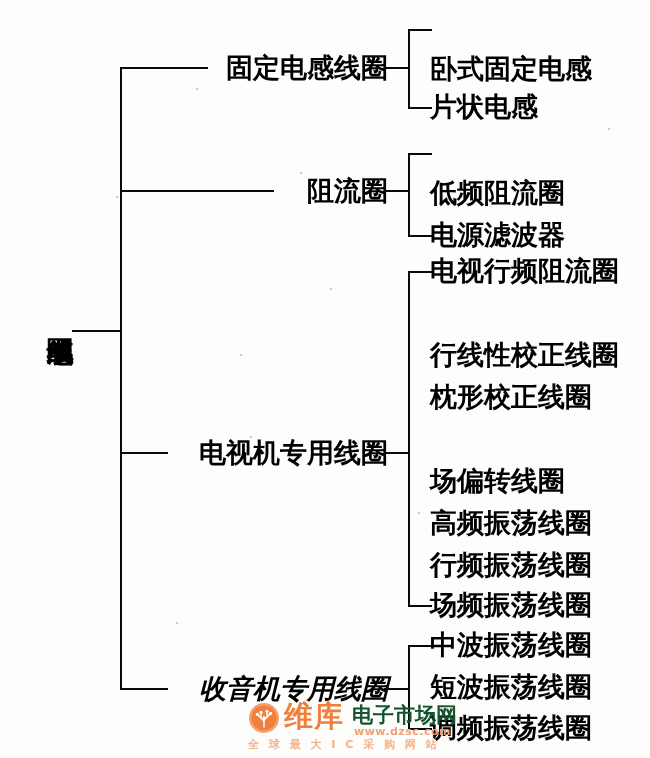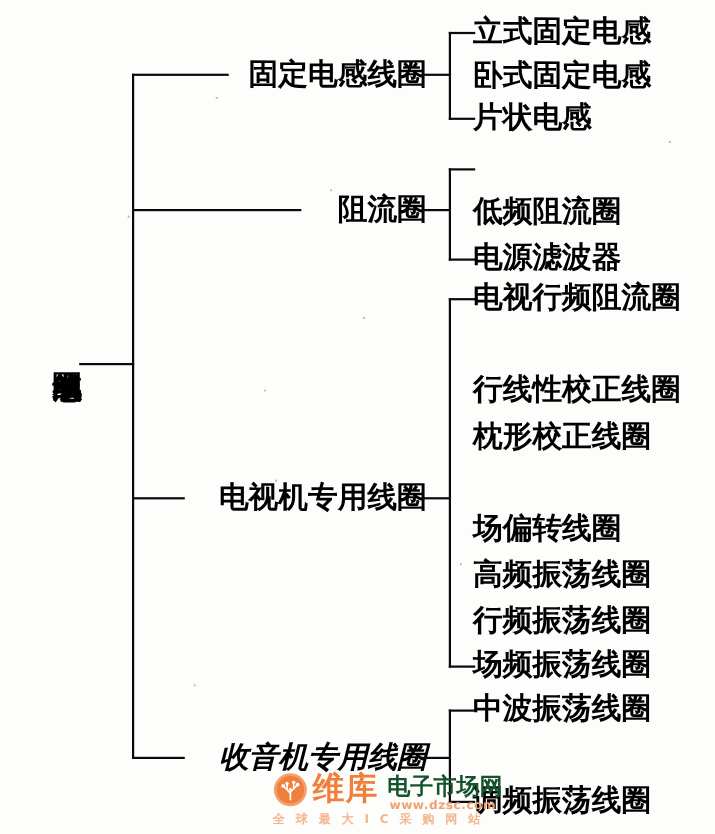--- a/index.html
+++ b/index.html
@@ -156,21 +156,20 @@
   <div class="line h" style="left:72px; top:330px; width:50px;"></div>
 
   <div class="line v" style="left:120px; top:67px; height:623px;"></div>
 
   <div class="line h" style="left:120px; top:67px; width:88px;"></div>
   <div class="cat-label" style="top:54px;">固定电感线圈</div>
   <div class="line h" style="left:384px; top:67px; width:26px;"></div>
   <div class="line v" style="left:408px; top:29px; height:80px;"></div>
 
   <div class="line h" style="left:408px; top:29px; width:24px;"></div>
-  <div class="leaf-label" style="top:15px;">立式固定电感</div>
 
   <div class="leaf-label" style="top:55px;">卧式固定电感</div>
 
   <div class="line h" style="left:408px; top:107px; width:24px;"></div>
   <div class="leaf-label" style="top:93px;">片状电感</div>
 
   <div class="line h" style="left:120px; top:190px; width:154px;"></div>
   <div class="cat-label" style="top:177px;">阻流圈</div>
   <div class="line h" style="left:384px; top:190px; width:26px;"></div>
   <div class="line v" style="left:408px; top:153px; height:84px;"></div>
@@ -206,20 +205,21 @@
   <div class="leaf-label" style="top:591px;">场频振荡线圈</div>
 
   <div class="line h" style="left:120px; top:688px; width:48px;"></div>
   <div class="cat-label" style="top:675px;font-style:italic;">收音机专用线圈</div>
   <div class="line h" style="left:384px; top:688px; width:26px;"></div>
   <div class="line v" style="left:408px; top:645px; height:85px;"></div>
 
   <div class="line h" style="left:408px; top:645px; width:24px;"></div>
   <div class="leaf-label" style="top:631px;">中波振荡线圈</div>
 
+  <div class="leaf-label" style="top:673px;">短波振荡线圈</div>
 
   <div class="line h" style="left:408px; top:728px; width:24px;"></div>
   <div class="leaf-label" style="top:714px;">调频振荡线圈</div>
 
   <div id="watermark">
     <svg id="wm-logo" viewBox="0 0 32 32">
       <circle cx="16" cy="16" r="15" fill="#f3a070"></circle>
       <circle cx="16" cy="16" r="12.5" fill="#f07f3c"></circle>
       <g stroke="#ffffff" stroke-width="1.5" fill="none" stroke-linecap="round">
         <path d="M16 25 L16 16"></path>

